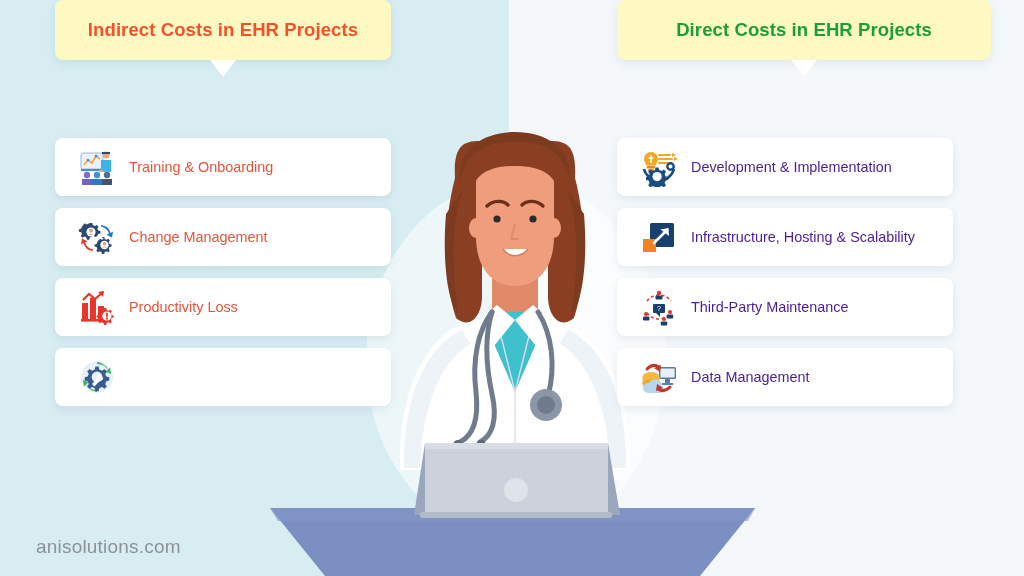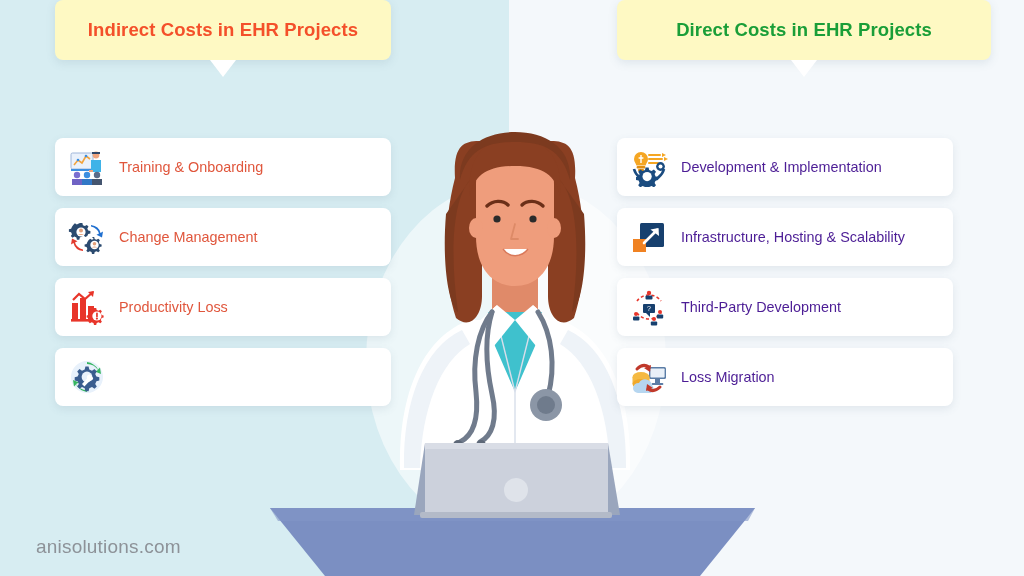--- a/index.html
+++ b/index.html
@@ -33,21 +33,21 @@
     position:absolute; left:50%; top:60px; transform:translateX(-50%);
     width:0; height:0; border-left:13px solid transparent;
     border-right:13px solid transparent; border-top:17px solid #ffffff;
   }
 
   
   .cards { position:absolute; top:138px; left:0; width:336px; }
   .card {
     position:relative; width:336px; background:#ffffff; border-radius:8px;
     box-shadow:0 3px 9px rgba(80,110,130,.12);
-    display:flex; align-items:center; padding:0 12px;
+    display:flex; align-items:center; padding:0 22px;
     margin-bottom:12px; min-height:58px;
   }
   .card.tall { min-height:58px; }
   .card-ico { width:40px; height:40px; flex:0 0 40px; margin-right:12px; }
   .card-ico svg { display:block; width:40px; height:40px; }
   .card-txt { font-size:14.4px; line-height:1.28; font-weight:500; }
   .left-txt  { color:#e0563c; }
   .right-txt { color:#4c1d95; }
 
   
@@ -293,41 +293,41 @@
             <circle cx="20" cy="6" r="2.2" fill="#e8352a"></circle>
             <rect x="16.5" y="8.6" width="7" height="4" rx="1" fill="#17406e"></rect>
             <circle cx="7" cy="27" r="2" fill="#e8352a"></circle>
             <rect x="4" y="29.4" width="6.4" height="4" rx="1" fill="#17406e"></rect>
             <circle cx="31" cy="25" r="2" fill="#e8352a"></circle>
             <rect x="27.8" y="27.4" width="6.4" height="4" rx="1" fill="#17406e"></rect>
             <circle cx="25" cy="32" r="2" fill="#e8352a"></circle>
             <rect x="21.8" y="34.4" width="6.4" height="4" rx="1" fill="#17406e"></rect>
           </svg>
         </span>
-        <span class="card-txt right-txt">Third-Party Development</span>
+        <span class="card-txt right-txt">Third-Party Maintenance</span>
       </div>
 
       <div class="card">
         <span class="card-ico">
           <svg viewBox="0 0 40 40">
             <rect x="20" y="10" width="17" height="12" rx="1.6" fill="#5b7da6"></rect>
             <rect x="21.4" y="11.4" width="14.2" height="9.2" rx=".8" fill="#e9f0f8"></rect>
             <rect x="26" y="22" width="5" height="4" fill="#5b7da6"></rect>
             <rect x="22.6" y="26" width="11.8" height="2" rx="1" fill="#5b7da6"></rect>
             <ellipse cx="12" cy="20" rx="8.5" ry="5" fill="#f5b942"></ellipse>
             <rect x="3.5" y="20" width="17" height="7" fill="#f5b942"></rect>
             <ellipse cx="12" cy="27" rx="8.5" ry="5" fill="#f0a92c"></ellipse>
             <path d="M4 31 a6 6 0 0 1 6-5 a7 7 0 0 1 13 2 a5 5 0 0 1 -1 8 l-13 0 a5 5 0 0 1 -5-5z" fill="#b6d6f0"></path>
             <path d="M8 12 q6-6 12-2" fill="none" stroke="#c0392b" stroke-width="3" stroke-linecap="round"></path>
             <polygon points="22,8 21,15 15,11" fill="#c0392b"></polygon>
             <path d="M31 30 q-6 6 -12 2" fill="none" stroke="#c0392b" stroke-width="3" stroke-linecap="round"></path>
             <polygon points="17,34 18,27 24,31" fill="#c0392b"></polygon>
           </svg>
         </span>
-        <span class="card-txt right-txt">Loss Migration</span>
+        <span class="card-txt right-txt">Data Management</span>
       </div>
 
     </div>
   </div>
 
   <div class="wm">anisolutions.com</div>
 
 </div>
 
 </body></html>

